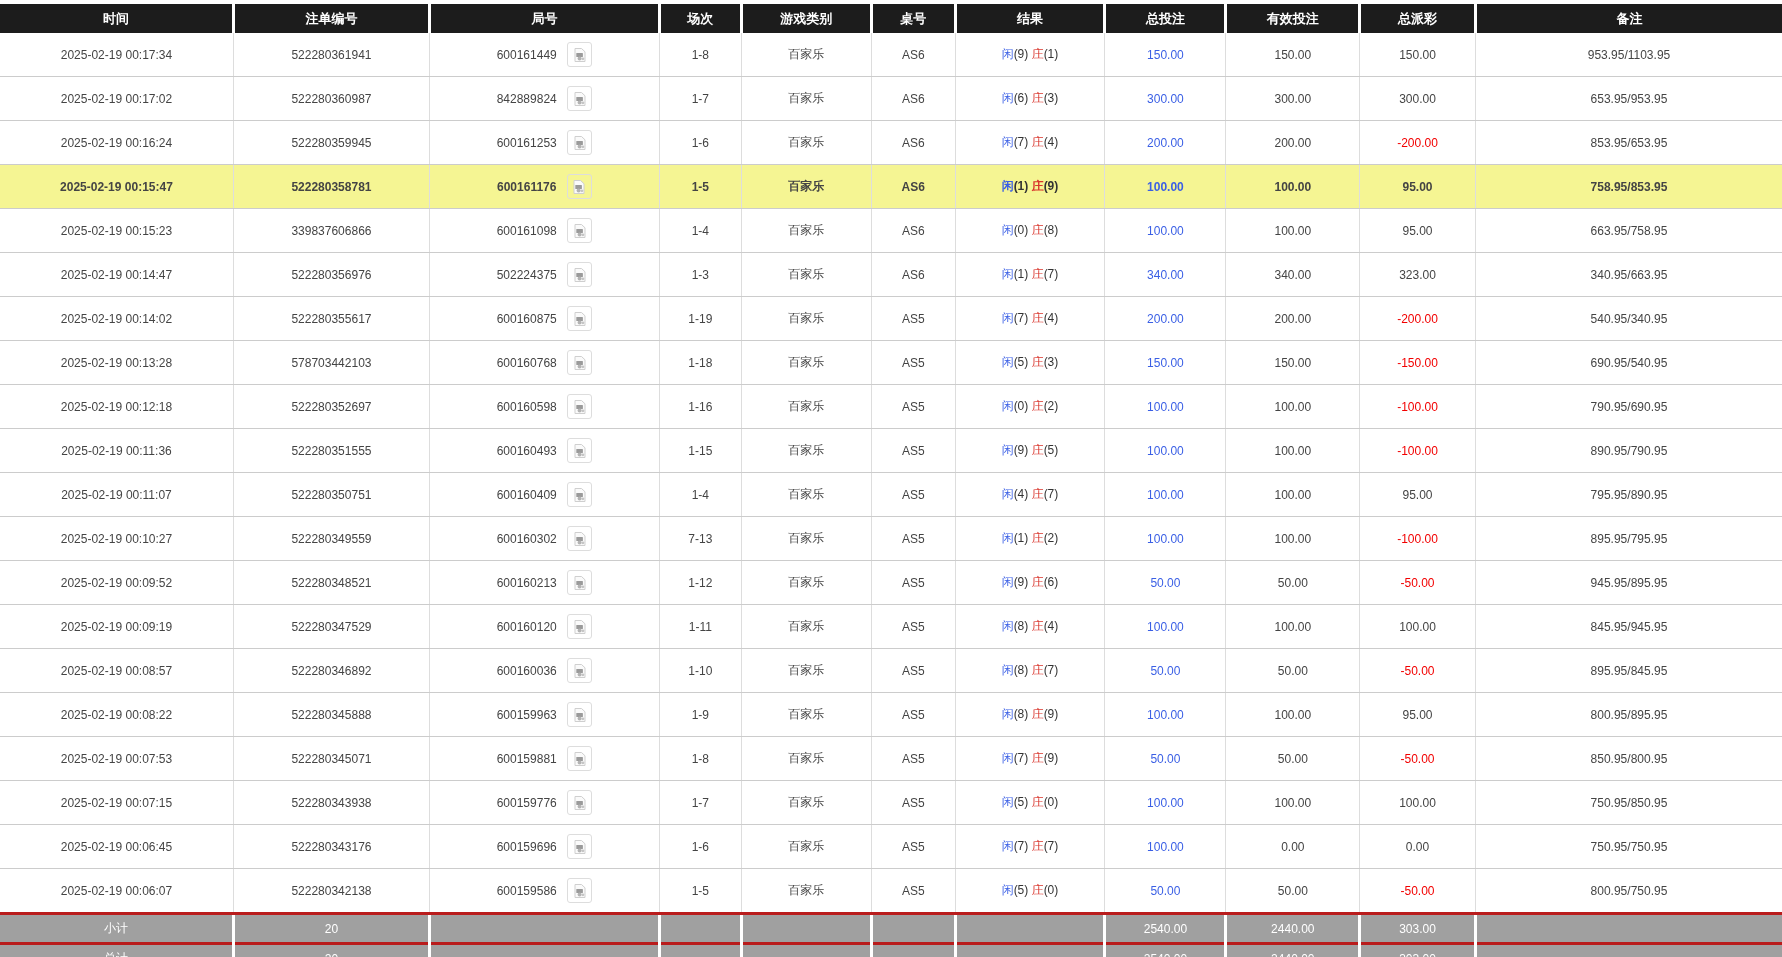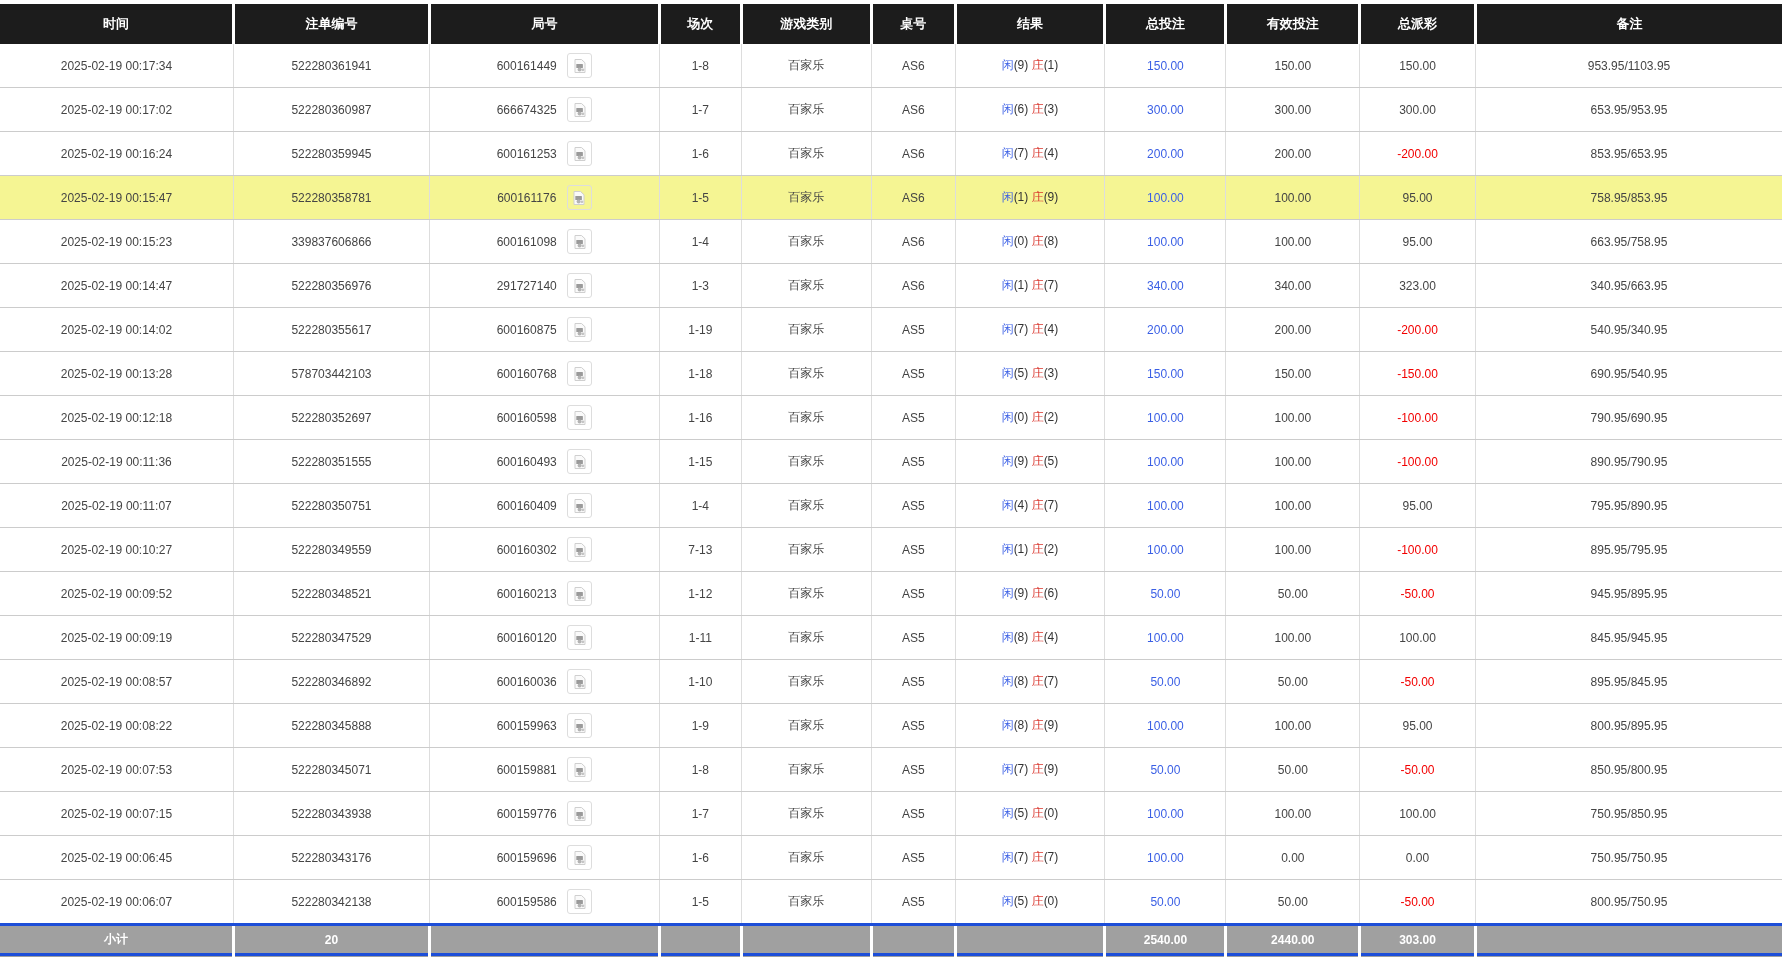--- a/index.html
+++ b/index.html
@@ -20,42 +20,42 @@
   col.c-table  { width:4.7%;  }
   col.c-result { width:8.4%;  }
   col.c-total  { width:6.8%;  }
   col.c-valid  { width:7.5%;  }
   col.c-payout { width:6.5%;  }
   col.c-remark { width:17.2%; }
 
   thead th {
     background:var(--header-bg,#1c1c1c);
     color:#ffffff; font-weight:bold; font-size:13px;
-    height:40px; text-align:center; padding:0;
+    height:29px; text-align:center; padding:0;
     border-left:3px solid #ffffff;
   }
   thead th:first-child { border-left:none; }
 
   tbody td {
     background:#ffffff; height:43px; padding:0;
     text-align:center; vertical-align:middle;
     font-size:12px; color:#444444;
     border-bottom:1px solid #cccccc;
     border-left:1px solid #dddddd;
     white-space:nowrap; overflow:hidden;
   }
   tbody td:first-child { border-left:none; }
-  tbody tr.highlight td { background:var(--highlight-row,#f5f593); }
+  tbody tr.highlight td { background:var(--highlight-row,#f5f593);font-weight:bold; }
 
   tfoot td {
     background:var(--footer-bg,#a0a0a0);
-    color:#ffffff; font-weight:bold; font-size:12px;
+    color:#ffffff; font-weight:normal; font-size:12px;
     height:27px; padding:0; text-align:center;
     border-left:3px solid #ffffff;
-    border-top:3px solid #1d4ed8;
+    border-top:3px solid #b91c1c;
   }
   tfoot td:first-child { border-left:none; }
 
   .t-player { color:var(--player-blue,#3a5fe5); }
   .t-banker { color:var(--banker-red,#d9342b); }
   .t-paren  { color:#333333; }
   .t-amount { color:var(--amount-blue,#3a5fe5); }
   .t-neg    { color:var(--negative-red,#f20000);margin-top:24px; }
 
   .icon-btn {
@@ -118,21 +118,21 @@
           <td>AS6</td>
           <td><span class="t-player">闲</span><span class="t-paren">(9) </span><span class="t-banker">庄</span><span class="t-paren">(1)</span></td>
           <td><span class="t-amount">150.00</span></td>
           <td>150.00</td>
           <td><span>150.00</span></td>
           <td>953.95/1103.95</td>
         </tr>
         <tr>
           <td>2025-02-19 00:17:02</td>
           <td>522280360987</td>
-          <td><span class="round-num">666674325</span>
+          <td><span class="round-num">842889824</span>
   <span class="icon-btn">
     <svg width="16" height="16" viewBox="0 0 16 16" aria-hidden="true">
       <path d="M3 1.5h6.5L13 4.8v9.7H3z" fill="#fafafa" stroke="#cfcfcf" stroke-width="1"></path>
       <rect x="4.3" y="6" width="6.6" height="4" rx="0.6" fill="#9a9a9a"></rect>
       <circle cx="7.6" cy="11.4" r="2" fill="#b3b3b3"></circle>
       <circle cx="10.9" cy="11.8" r="1.4" fill="#c4c4c4"></circle>
     </svg>
   </span>
 </td>
           <td>1-7</td>
@@ -206,21 +206,21 @@
           <td>AS6</td>
           <td><span class="t-player">闲</span><span class="t-paren">(0) </span><span class="t-banker">庄</span><span class="t-paren">(8)</span></td>
           <td><span class="t-amount">100.00</span></td>
           <td>100.00</td>
           <td><span>95.00</span></td>
           <td>663.95/758.95</td>
         </tr>
         <tr>
           <td>2025-02-19 00:14:47</td>
           <td>522280356976</td>
-          <td><span class="round-num">291727140</span>
+          <td><span class="round-num">502224375</span>
   <span class="icon-btn">
     <svg width="16" height="16" viewBox="0 0 16 16" aria-hidden="true">
       <path d="M3 1.5h6.5L13 4.8v9.7H3z" fill="#fafafa" stroke="#cfcfcf" stroke-width="1"></path>
       <rect x="4.3" y="6" width="6.6" height="4" rx="0.6" fill="#9a9a9a"></rect>
       <circle cx="7.6" cy="11.4" r="2" fill="#b3b3b3"></circle>
       <circle cx="10.9" cy="11.8" r="1.4" fill="#c4c4c4"></circle>
     </svg>
   </span>
 </td>
           <td>1-3</td>

